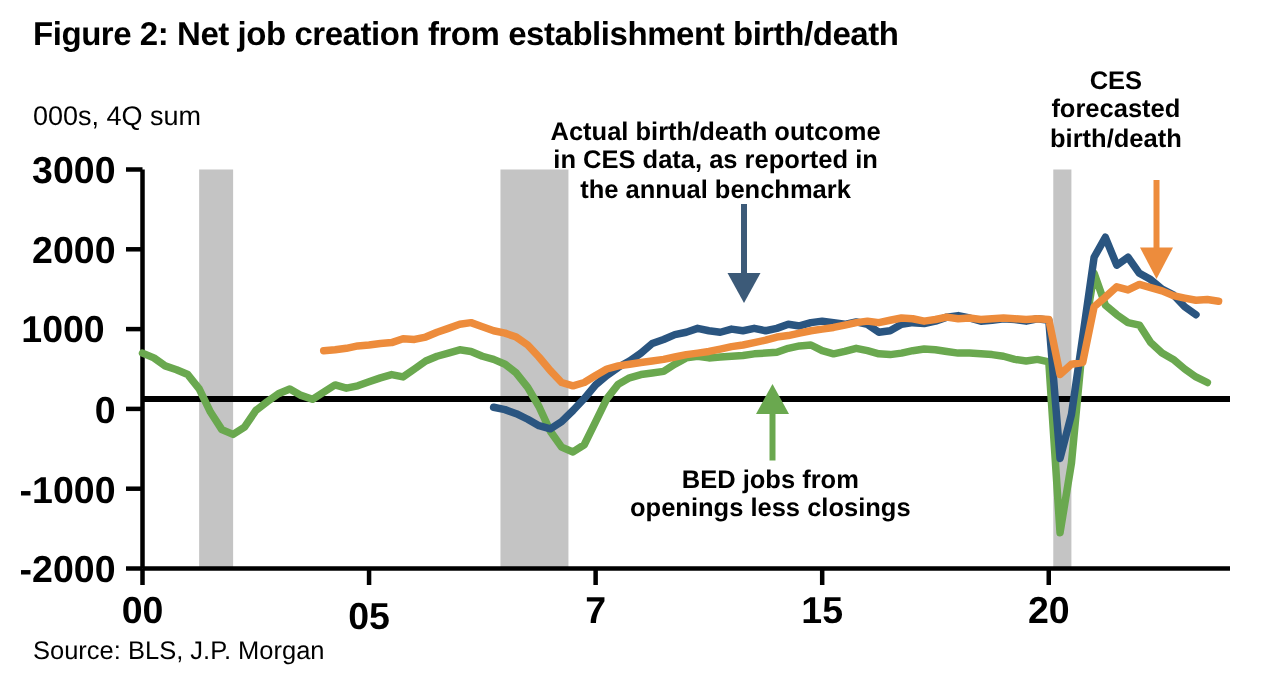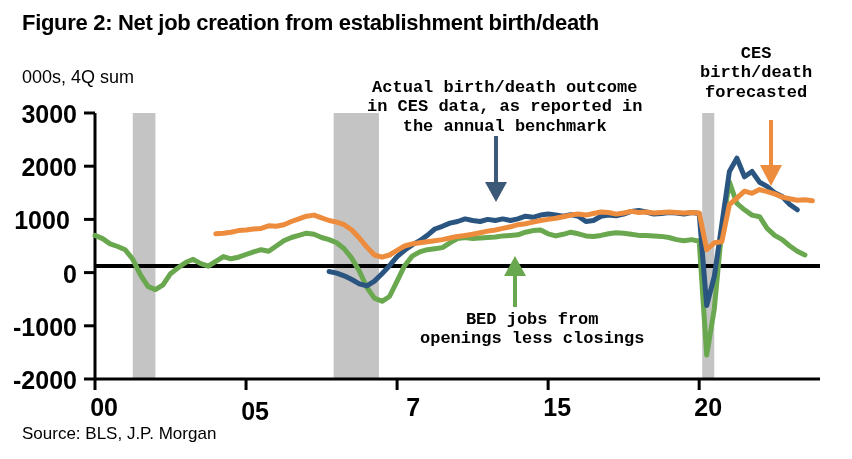--- a/index.html
+++ b/index.html
@@ -5,27 +5,27 @@
   html,body{margin:0;padding:0;background:#fff;}
   body{width:852px;height:459px;position:relative;
        font-family:"Liberation Sans","DejaVu Sans",sans-serif;color:#000;
        overflow:hidden;}
   .fig-title{position:absolute;left:22px;top:10px;font-size:22px;font-weight:bold;
              letter-spacing:-0.3px;white-space:nowrap;}
   .fig-units{position:absolute;left:22px;top:67px;font-size:18px;}
   .fig-source{position:absolute;left:22px;top:424px;font-size:17px;}
   #plot{position:absolute;left:0;top:0;width:852px;height:459px;}
   .anno{position:absolute;font-size:17px;font-weight:bold;line-height:1.14;
-        text-align:center;white-space:nowrap;font-family:Liberation Mono, monospace;}
+        text-align:center;white-space:nowrap;}
   #anno-ces{left:367px;top:78px;}
   #anno-fcst{left:700px;top:44px;}
   #anno-bed{left:420px;top:310px;}
   .ytick,.xtick{position:absolute;font-size:25px;font-weight:bold;}
   .ytick{text-align:right;width:70px;}
-  .xtick{text-align:right;width:46px;}
+  .xtick{text-align:center;width:46px;}
 </style>
 </head>
 <body>
 
 <div class="fig-title">Figure 2: Net job creation from establishment birth/death</div>
 <div class="fig-units">000s, 4Q sum</div>
 <div class="fig-source">Source: BLS, J.P. Morgan</div>
 
 <svg id="plot" viewBox="0 0 852 459" xmlns="http://www.w3.org/2000/svg">
   <g id="bands">
@@ -72,22 +72,22 @@
   </g>
 </svg>
 
 <div class="anno" id="anno-ces">
     <div>Actual birth/death outcome</div>
     <div>in CES data, as reported in</div>
     <div>the annual benchmark</div>
   </div>
 <div class="anno" id="anno-fcst">
     <div>CES</div>
+    <div>forecasted</div>
     <div>birth/death</div>
-    <div>forecasted</div>
   </div>
 <div class="anno" id="anno-bed">
     <div>BED jobs from</div>
     <div>openings less closings</div>
   </div>
 
 <div id="xticks">
     <div class="xtick" style="left: 72px; top: 393px;">00</div>
     <div class="xtick" style="left: 223.042px; top: 397px;">05</div>
     <div class="xtick" style="left: 374.083px; top: 393px;">7</div>

